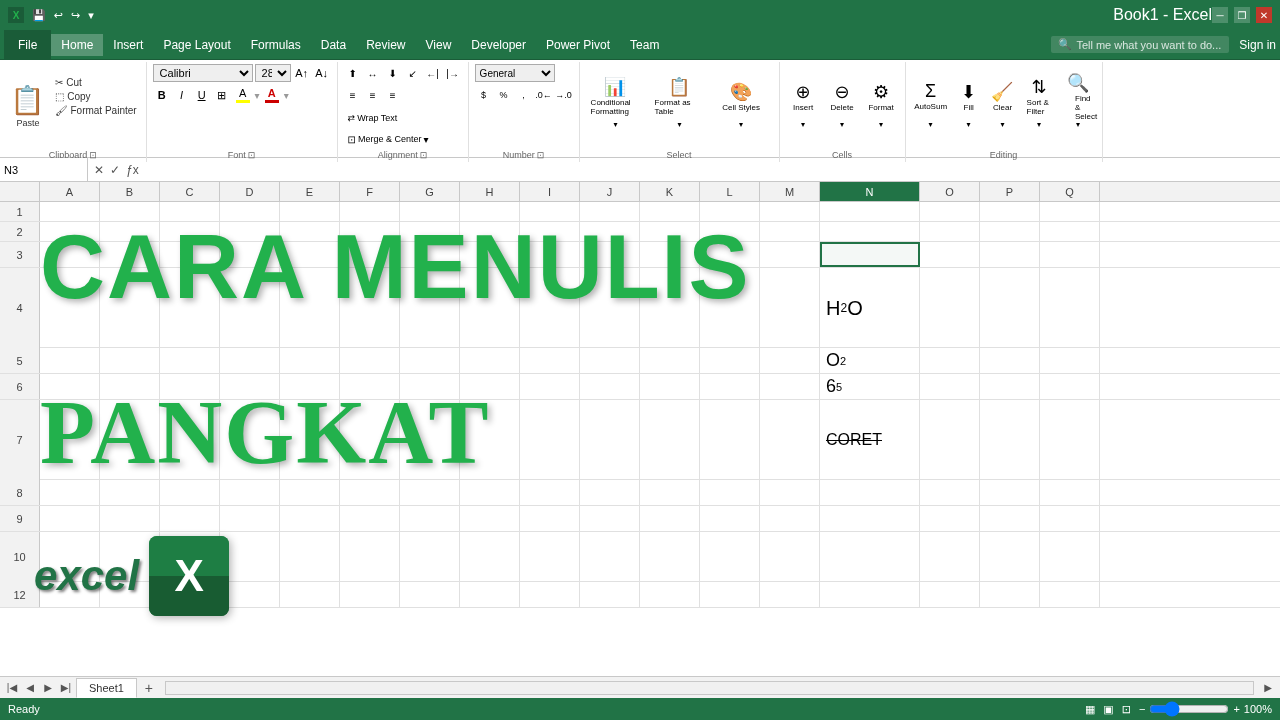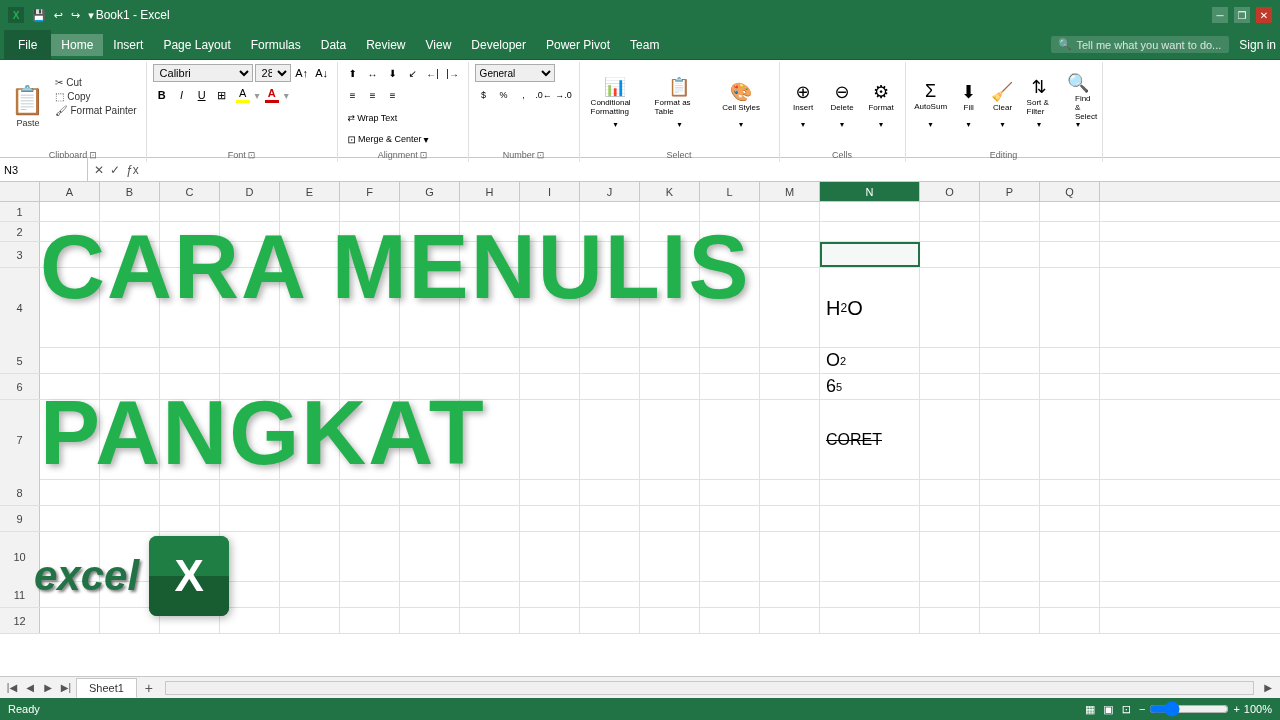--- a/index.html
+++ b/index.html
@@ -9,21 +9,21 @@
     .title-bar {
       height: 30px;
       background: #217346;
       display: flex;
       align-items: center;
       justify-content: space-between;
       padding: 0 8px;
       color: white;
     }
     .title-bar-left { display: flex; align-items: center; gap: 6px; }
-    .title-bar-center { flex: 1; text-align: left; font-size: 12px; }
+    .title-bar-center { flex: 1; text-align: right; font-size: 16px; }
     .title-bar-right { display: flex; gap: 6px; }
     .title-bar-btn { width: 16px; height: 16px; background: rgba(255,255,255,0.2); border: none; color: white; font-size: 10px; cursor: pointer; display: flex; align-items: center; justify-content: center; }
     .title-icon { width: 16px; height: 16px; background: #1a5c38; display: flex; align-items: center; justify-content: center; }
     .quick-access { display: flex; gap: 4px; }
     .qa-btn { background: none; border: none; color: white; font-size: 11px; cursor: pointer; padding: 2px; }
 
     
     .menu-bar {
       height: 30px;
       background: #217346;
@@ -344,21 +344,21 @@
       text-shadow: 3px 3px 6px rgba(0,0,0,0.3);
       font-family: Arial Black, Arial, sans-serif;
       line-height: 1.0;
       letter-spacing: 2px;
     }
     .pangkat {
       font-size: 90px;
       font-weight: 900;
       color: #22b14c;
       text-shadow: 3px 3px 6px rgba(0,0,0,0.3);
-      font-family: Liberation Sans, sans-serif;
+      font-family: Liberation Serif, serif;
       line-height: 1.0;
       letter-spacing: 2px;
     }
 
     
     .logo-area {
       position: absolute;
       left: 50px;
       bottom: 30px;
       display: flex;
@@ -988,40 +988,20 @@
         <div class="cell cell-J" style="height:50px;"></div>
         <div class="cell cell-K" style="height:50px;"></div>
         <div class="cell cell-L" style="height:50px;"></div>
         <div class="cell cell-M" style="height:50px;"></div>
         <div class="cell cell-N" style="height:50px;"></div>
         <div class="cell cell-O" style="height:50px;"></div>
         <div class="cell cell-P" style="height:50px;"></div>
         <div class="cell cell-Q" style="height:50px;"></div>
       </div>
 
-      <div class="grid-row" style="height:26px;">
-        <div class="row-num">11</div>
-        <div class="cell cell-A"></div>
-        <div class="cell cell-B"></div>
-        <div class="cell cell-C"></div>
-        <div class="cell cell-D"></div>
-        <div class="cell cell-E"></div>
-        <div class="cell cell-F"></div>
-        <div class="cell cell-G"></div>
-        <div class="cell cell-H"></div>
-        <div class="cell cell-I"></div>
-        <div class="cell cell-J"></div>
-        <div class="cell cell-K"></div>
-        <div class="cell cell-L"></div>
-        <div class="cell cell-M"></div>
-        <div class="cell cell-N"></div>
-        <div class="cell cell-O"></div>
-        <div class="cell cell-P"></div>
-        <div class="cell cell-Q"></div>
-      </div>
 
       <div class="grid-row" style="height:26px;">
         <div class="row-num">12</div>
         <div class="cell cell-A"></div>
         <div class="cell cell-B"></div>
         <div class="cell cell-C"></div>
         <div class="cell cell-D"></div>
         <div class="cell cell-E"></div>
         <div class="cell cell-F"></div>
         <div class="cell cell-G"></div>

